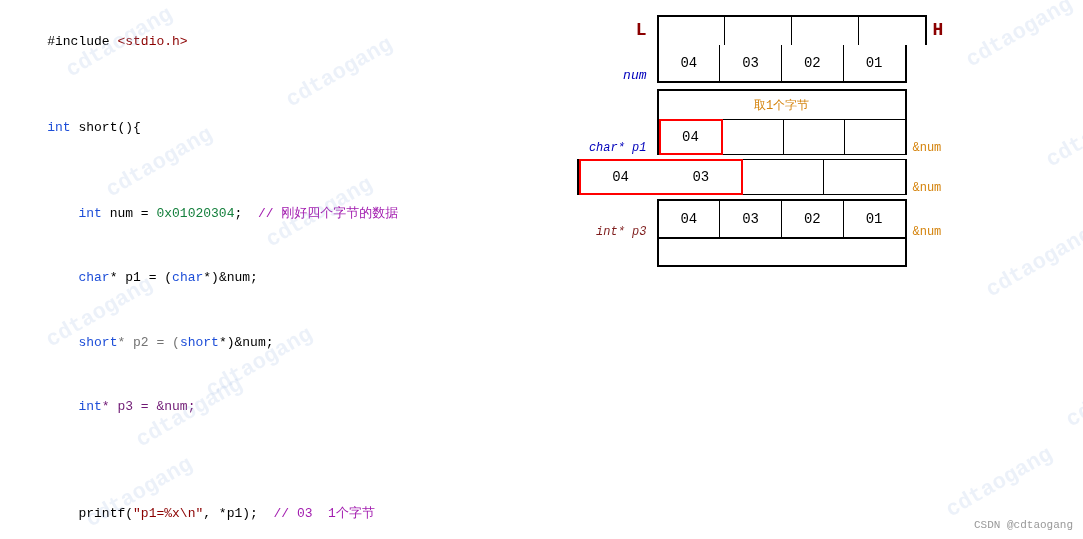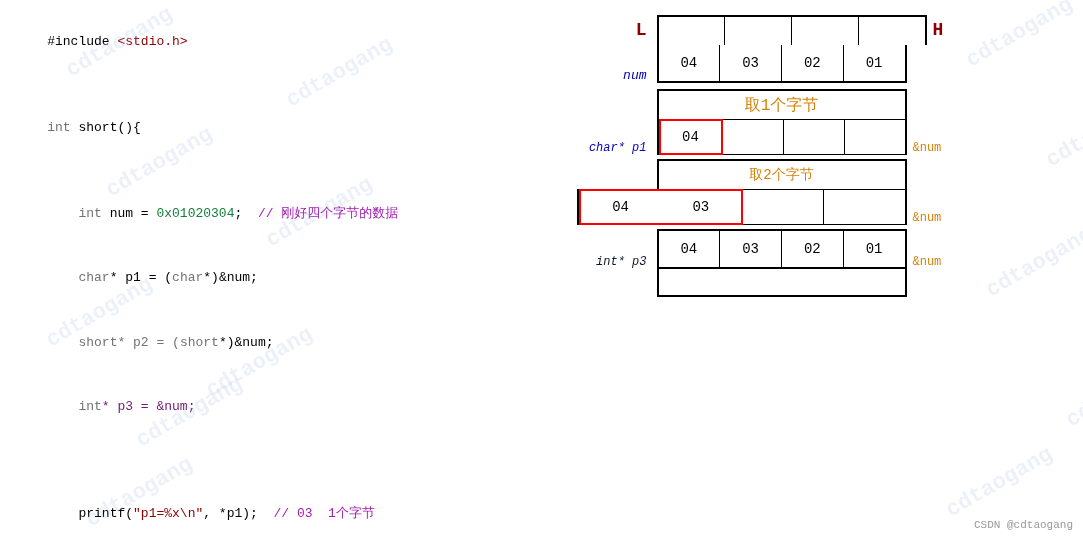--- a/index.html
+++ b/index.html
@@ -19,21 +19,21 @@
     .code-panel {
       width: 460px;
       padding: 10px 16px;
       background: #fff;
       position: relative;
     }
     .code-line {
       line-height: 1.65;
       white-space: pre;
     }
-    .kw { color: #737373; }
+    .kw { color: #1d4ed8; }
     .str { color: #8B0000; }
     .inc { color: #8B0000; }
     .cmt { color: #a21caf; }
 
     
     .watermark {
       position: absolute;
       color: rgba(150,180,220,0.18);
       font-size: 22px;
       font-weight: bold;
@@ -231,60 +231,55 @@
         <div class="mem-cell">02</div>
         <div class="mem-cell" style="border-right:none;">01</div>
       </div>
       <div class="row-label-right"></div>
     </div>
 
     <div style="height:6px;"></div>
 
     <div class="desc-row">
       <div class="desc-spacer"></div>
-      <div style="flex:1; height:30px; display:flex; align-items:center; justify-content:center; color:#d4820a; font-size:16px; border:2px solid #000; border-bottom:none;">取1个字节</div>
+      <div style="flex:1; height:30px; display:flex; align-items:center; justify-content:center; color:#d4820a; font-size:12px; border:2px solid #000; border-bottom:none;">取1个字节</div>
       <div class="desc-spacer-right"></div>
     </div>
 
     <div class="mem-row">
       <div class="row-label" style="color:#0000bb; font-size:12px;">char* p1</div>
       <div style="flex:1; display:flex; border-left:2px solid #000; border-right:2px solid #000;">
 
         <div style="flex:1; height:36px; border:2px solid red; display:flex; align-items:center; justify-content:center; font-size:14px;">04</div>
         <div style="flex:1; height:36px; border-right:1px solid #000; border-top:1px solid #000; border-bottom:1px solid #000; display:flex; align-items:center; justify-content:center;"></div>
         <div style="flex:1; height:36px; border-right:1px solid #000; border-top:1px solid #000; border-bottom:1px solid #000; display:flex; align-items:center; justify-content:center;"></div>
         <div style="flex:1; height:36px; border-top:1px solid #000; border-bottom:1px solid #000; display:flex; align-items:center; justify-content:center;"></div>
       </div>
       <div class="row-label-right">&amp;num</div>
     </div>
 
     <div style="height:4px;"></div>
 
-    <div class="desc-row">
-      <div class="desc-spacer"></div>
-      <div style="flex:1; height:30px; display:flex; align-items:center; justify-content:center; color:#d4820a; font-size:14px; border:2px solid #000; border-bottom:none;">取2个字节</div>
-      <div class="desc-spacer-right"></div>
-    </div>
 
     <div class="mem-row">
       <div style="flex:1; display:flex; border-left:2px solid #000; border-right:2px solid #000;">
 
         <div style="flex:1; height:36px; border:2px solid red; border-right:none; display:flex; align-items:center; justify-content:center; font-size:14px;">04</div>
         <div style="flex:1; height:36px; border-top:2px solid red; border-right:2px solid red; border-bottom:2px solid red; display:flex; align-items:center; justify-content:center; font-size:14px;">03</div>
         <div style="flex:1; height:36px; border-right:1px solid #000; border-top:1px solid #000; border-bottom:1px solid #000; display:flex; align-items:center; justify-content:center;"></div>
         <div style="flex:1; height:36px; border-top:1px solid #000; border-bottom:1px solid #000; display:flex; align-items:center; justify-content:center;"></div>
       </div>
       <div class="row-label-right">&amp;num</div>
     </div>
 
     <div style="height:4px;"></div>
 
 
     <div class="mem-row">
-      <div class="row-label" style="color:#0f172a; font-size:12px;">int* p3</div>
+      <div class="row-label" style="color:#7f1d1d; font-size:12px;">int* p3</div>
       <div style="flex:1; display:flex; border:2px solid #000;">
         <div class="mem-cell">04</div>
         <div class="mem-cell">03</div>
         <div class="mem-cell">02</div>
         <div class="mem-cell" style="border-right:none;">01</div>
       </div>
       <div class="row-label-right">&amp;num</div>
     </div>
 
     <div class="empty-row">

